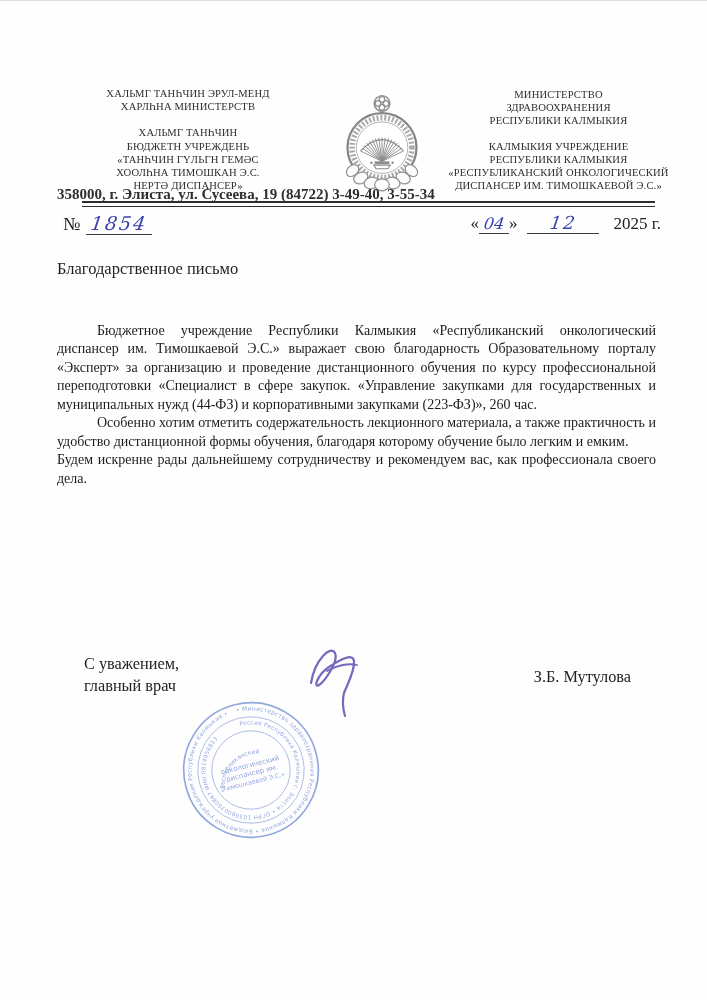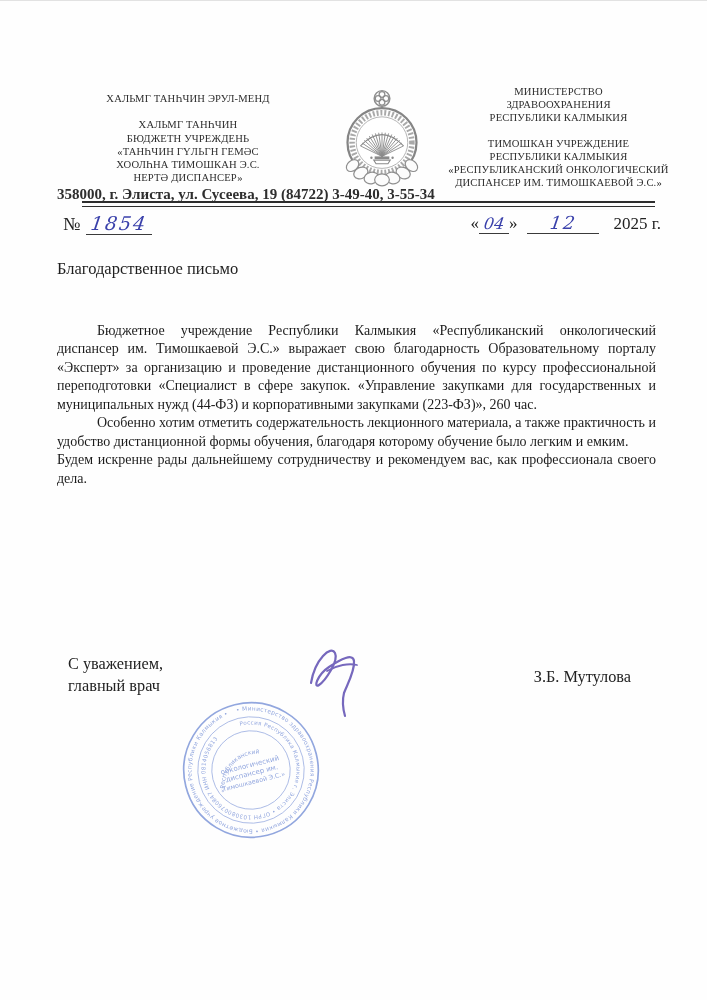--- a/index.html
+++ b/index.html
@@ -4,21 +4,21 @@
 <style>
   html,body{margin:0;padding:0;}
   body{
     width:707px;height:1000px;position:relative;overflow:hidden;
     background:#fefefe;color:#222;
     font-family:"Liberation Serif", serif;
   }
   .page{position:absolute;inset:0;border-top:1px solid #e2e2e2;}
 
   
-  .hdr{position:absolute;top:84px;left:42px;right:20px;display:flex;align-items:center;}
+  .hdr{position:absolute;top:84px;left:42px;right:20px;display:flex;align-items:flex-end;}
   .hdr-col{text-align:center;font-size:10.6px;line-height:1.25;color:#2e2e2e;letter-spacing:.15px;}
   .hdr-left{width:292px;padding-top:2px;}
   .hdr-right{flex:1;}
   .hdr-block2{margin-top:13px;}
   .hdr-right .hdr-block2{margin-top:12px;}
   .emblem-wrap{width:96px;display:flex;justify-content:center;padding-top:1px;}
 
   
   .addr{position:absolute;top:185px;left:57px;right:22px;display:flex;justify-content:space-between;font-size:15px;color:#2e2e2e;font-weight:bold;}
   .rule2{position:absolute;top:200px;left:82px;right:52px;height:3px;border-top:2.5px solid #2e2e2e;border-bottom:1.5px solid #2e2e2e;}
@@ -35,36 +35,37 @@
   .month-line{display:inline-block;width:72px;border-bottom:1.6px solid #3a3a3a;text-align:center;line-height:1;margin:0 14px 0 10px;padding-bottom:1px;}
   .month-line .hand{font-size:18px;}
 
   
   .title{position:absolute;top:258px;left:57px;width:599px;font-size:16.5px;color:#1f1f1f;}
   .body-text{position:absolute;top:321px;left:57px;width:599px;font-size:14px;line-height:1.32;text-align:justify;color:#1c1c1c;}
   .body-text p{margin:0;text-indent:40px;}
   .body-text p.noindent{text-indent:0;}
 
   
-  .sig-left{position:absolute;top:652px;left:68px;font-size:16.3px;line-height:1.35;}
+  .sig-left{position:absolute;top:652px;left:84px;font-size:16.3px;line-height:1.35;}
   .sig-name{position:absolute;top:666px;right:76px;font-size:16.3px;}
   .sig-scrawl{position:absolute;left:297px;top:640px;}
 
   
   .stamp{position:absolute;left:181px;top:699px;width:140px;height:140px;transform:rotate(-14deg);opacity:.82;}
 </style>
 </head>
 <body>
 
 <div class="page">
 
   <div class="hdr">
     <div class="hdr-col hdr-left">
       <div>
         <div>ХАЛЬМГ ТАНҺЧИН ЭРУЛ-МЕНД</div>
+        <div>ХАРЛҺНА МИНИСТЕРСТВ</div>
       </div>
       <div class="hdr-block2">
         <div>ХАЛЬМГ ТАНҺЧИН</div>
         <div>БЮДЖЕТН УЧРЕЖДЕНЬ</div>
         <div>«ТАНҺЧИН ГҮЛЬГН ГЕМӘС</div>
         <div>ХООЛҺНА ТИМОШКАН Э.С.</div>
         <div>НЕРТӘ ДИСПАНСЕР»</div>
       </div>
     </div>
 
@@ -110,21 +111,21 @@
       </svg>
     </div>
 
     <div class="hdr-col hdr-right">
       <div>
         <div>МИНИСТЕРСТВО</div>
         <div>ЗДРАВООХРАНЕНИЯ</div>
         <div>РЕСПУБЛИКИ КАЛМЫКИЯ</div>
       </div>
       <div class="hdr-block2">
-        <div>ТИМОШКАН УЧРЕЖДЕНИЕ</div>
+        <div>КАЛМЫКИЯ УЧРЕЖДЕНИЕ</div>
         <div>РЕСПУБЛИКИ КАЛМЫКИЯ</div>
         <div>«РЕСПУБЛИКАНСКИЙ ОНКОЛОГИЧЕСКИЙ</div>
         <div>ДИСПАНСЕР ИМ. ТИМОШКАЕВОЙ Э.С.»</div>
       </div>
     </div>
   </div>
 
   <div class="addr">
     <span>358000, г. Элиста, ул. Сусеева, 19   (84722) 3-49-40, 3-55-34</span>
   </div>

